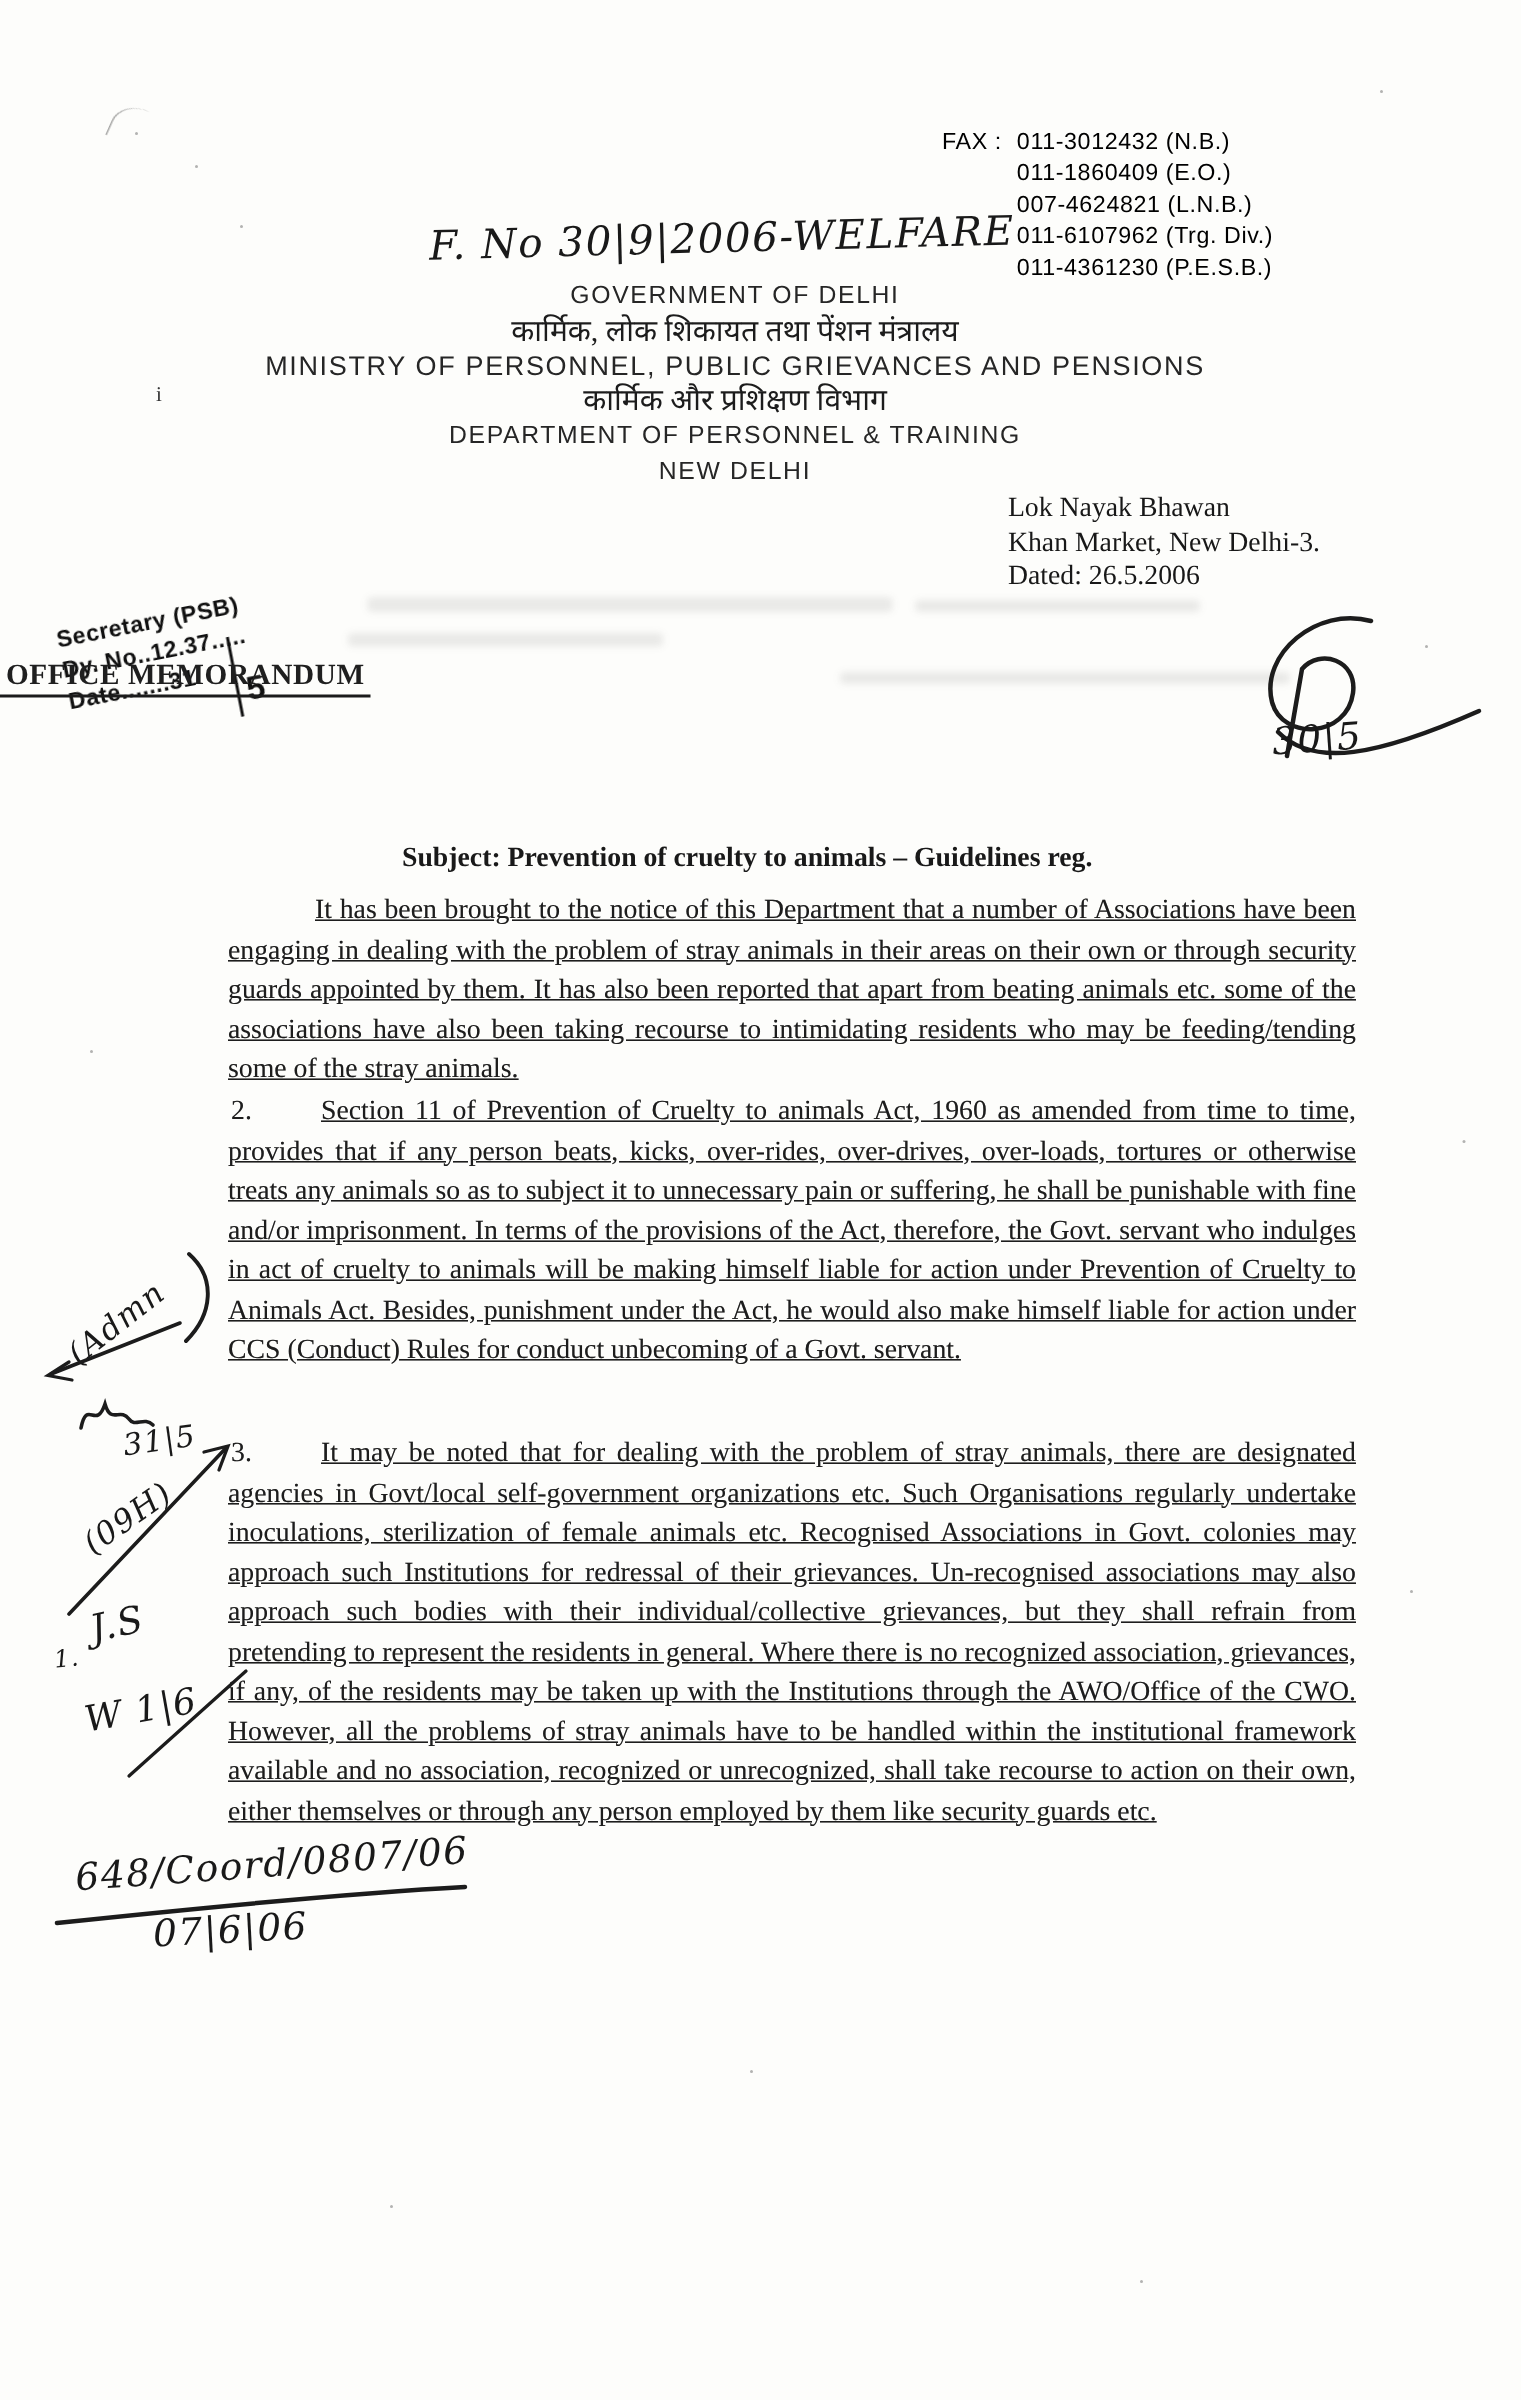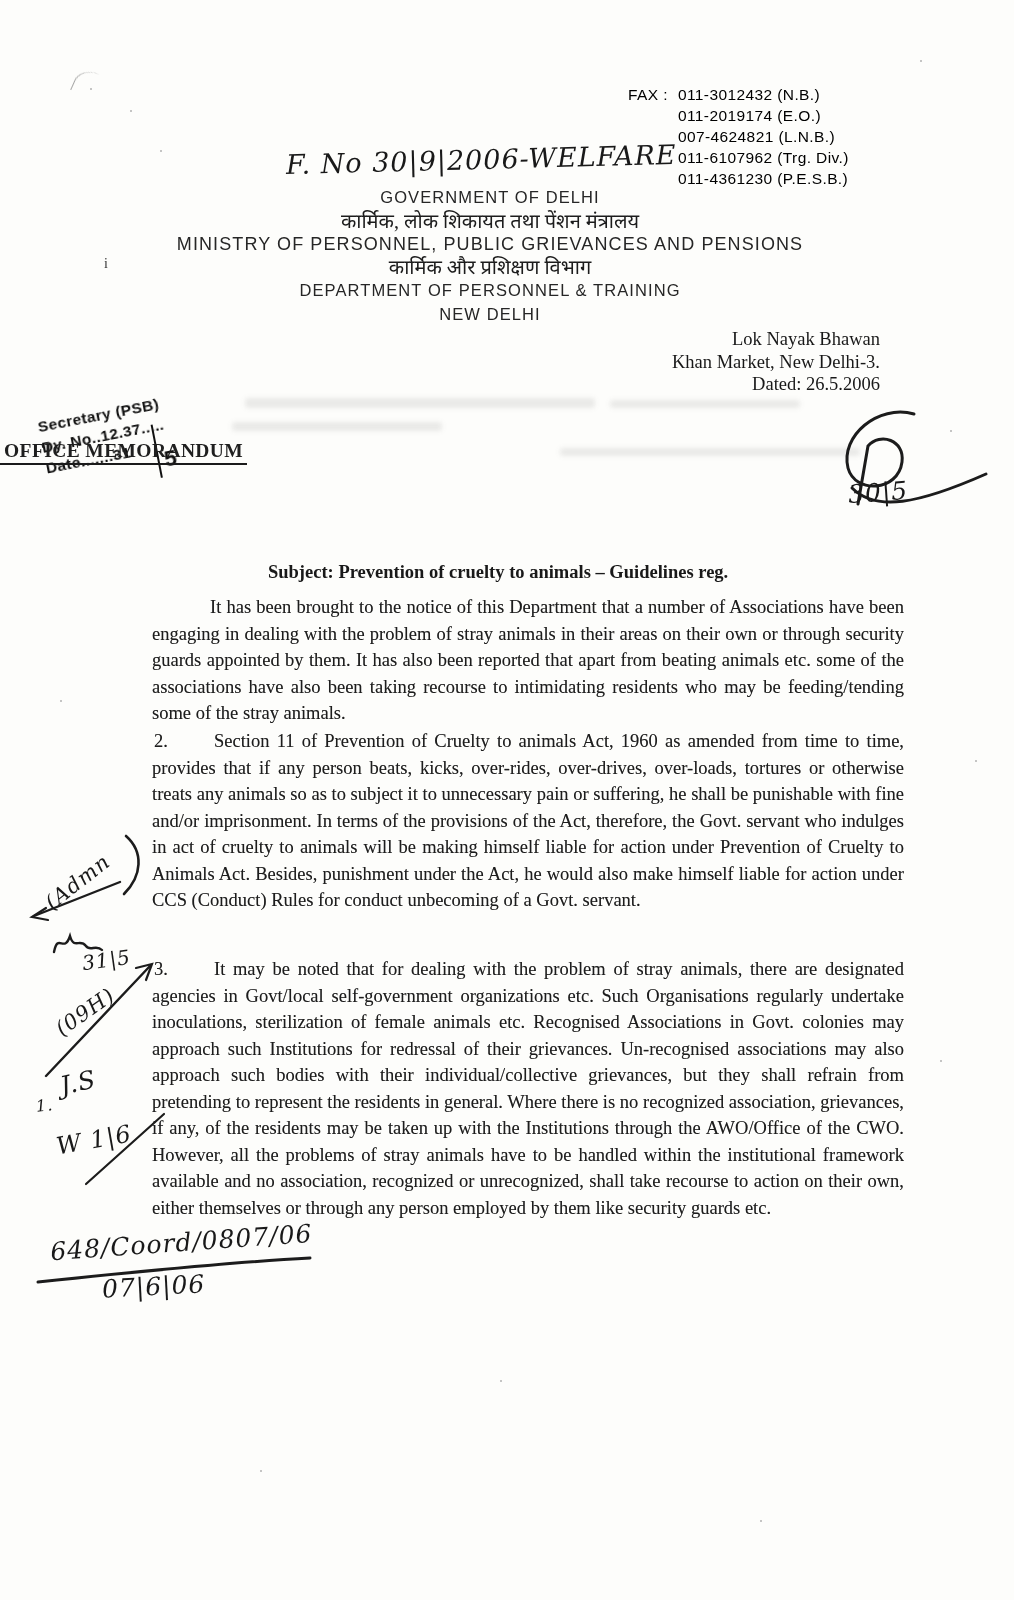--- a/index.html
+++ b/index.html
@@ -27,37 +27,37 @@
     white-space:nowrap;letter-spacing:1px;}
   #fno{position:absolute;left:286px;top:144px;font-size:27px;transform:rotate(-1.5deg);}
   
   #letterhead{position:absolute;left:100px;top:186px;width:780px;text-align:center;}
   .lh-hi{font-size:20px;line-height:23px;color:#1c1c1c;}
   .lh-en{font-family:"Liberation Sans",sans-serif;font-size:16.5px;line-height:23.5px;
     letter-spacing:1.1px;color:#262626;}
   .lh-en-sm{font-size:18px;}
   #left-tick{position:absolute;left:104px;top:256px;font-size:14px;color:#333;}
   
-  #origin{position:absolute;right:134px;top:328px;text-align:right;
+  #origin{position:absolute;right:134px;top:328px;
     font-size:18.5px;line-height:22.5px;color:#181818;}
   
   #stamp{position:absolute;left:40px;top:396px;width:210px;transform:rotate(-11deg);
     font-family:"Liberation Sans",sans-serif;font-weight:bold;font-size:15.5px;
     line-height:21px;color:#101010;letter-spacing:.4px;filter:blur(.3px);}
   #stamp .stamp-five{position:absolute;left:118px;top:56px;font-size:22px;}
   #stamp .stamp-bar{position:absolute;left:111px;top:30px;width:2px;height:54px;background:#101010;}
   
   #title-row{position:absolute;left:0;top:440px;width:882px;text-align:left;}
   #title-row .title{display:inline-block;font-weight:bold;font-size:19.5px;
     letter-spacing:.4px;border-bottom:2.5px solid #1b1b1b;padding:0 4px 1px;}
   
   #subject{position:absolute;left:268px;top:562px;font-weight:bold;font-size:18.5px;color:#191919;}
   
   .para{position:absolute;left:152px;width:752px;font-size:18.5px;line-height:26.5px;
-    text-align:justify;color:#1d1d1d;text-shadow:0 0 .4px rgba(0,0,0,.35);}
+    text-align:justify;color:#1d1d1d;text-shadow:0 0 .4px rgba(0,0,0,.35);text-decoration:underline;}
   #para1{top:594px;text-indent:58px;}
   #para2{top:728px;}
   #para3{top:956px;}
   .para .pnum{position:absolute;left:2px;top:0;text-indent:0;}
   .para .ptxt{display:block;text-indent:62px;}
   
   .svgmark{position:absolute;}
   #sig-number{position:absolute;left:848px;top:478px;font-size:25px;transform:rotate(-4deg);}
   #ann-admn{position:absolute;left:40px;top:870px;font-size:21px;transform:rotate(-38deg);}
   #ann-315{position:absolute;left:82px;top:948px;font-size:20px;transform:rotate(-8deg);}
@@ -87,21 +87,21 @@
   <div class="speck" style="left:760px;top:1520px;"></div>
   <div class="ghost" style="left:245px;top:398px;width:350px;height:10px;"></div>
   <div class="ghost" style="left:232px;top:422px;width:210px;height:9px;"></div>
   <div class="ghost" style="left:610px;top:400px;width:190px;height:8px;"></div>
   <div class="ghost" style="left:560px;top:448px;width:300px;height:8px;"></div>
 
   <div id="fax">
     <div class="fax-label">FAX :</div>
     <div>
       <div>011-3012432 (N.B.)</div>
-      <div>011-2019174 (E.O.)</div>
+      <div>011-1860409 (E.O.)</div>
       <div>007-4624821 (L.N.B.)</div>
       <div>011-6107962 (Trg. Div.)</div>
       <div>011-4361230 (P.E.S.B.)</div>
     </div>
   </div>
 
   <div id="fno" class="hand">F. No 30|9|2006-WELFARE</div>
 
   <div id="letterhead">
     <div class="lh-en">GOVERNMENT OF DELHI</div>

